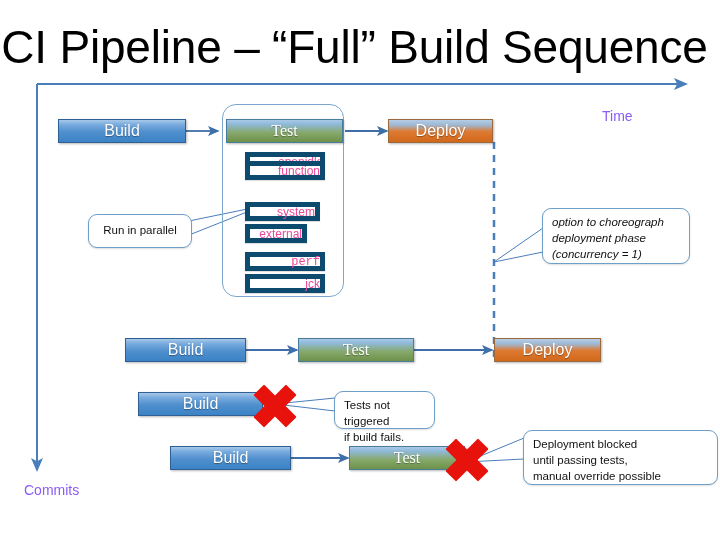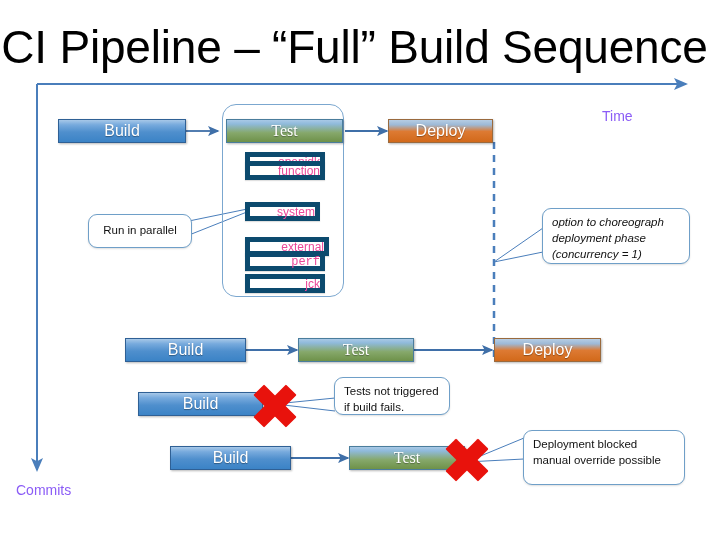--- a/index.html
+++ b/index.html
@@ -39,21 +39,21 @@
     height: 540px;
     pointer-events: none;
   }
 
   .axis-label {
     position: absolute;
     font-size: 14px;
     color: #8b5cf6;
   }
   .axis-label.time { left: 602px; top: 108px; }
-  .axis-label.commits { left: 16px; top: 482px; }
+  .axis-label.commits { left: 24px; top: 482px; }
 
   
   .stage {
     position: absolute;
     box-sizing: border-box;
     border: 1px solid #3f6fa8;
     color: #ffffff;
     font-size: 16px;
     line-height: 1;
     display: flex;
@@ -191,21 +191,21 @@
 
   <div class="chip" style="left:245px; top:152px; width:80px; height:19px;">
     <span>openjdk</span>
   </div>
   <div class="chip" style="left:245px; top:161px; width:80px; height:19px;">
     <span>function</span>
   </div>
   <div class="chip" style="left:245px; top:202px; width:75px; height:19px;">
     <span>system</span>
   </div>
-  <div class="chip" style="left:245px; top:237px; width:84px; height:19px;">
+  <div class="chip" style="left:245px; top:224px; width:62px; height:19px;">
     <span>external</span>
   </div>
   <div class="chip" style="left:245px; top:252px; width:80px; height:19px;font-family:Liberation Mono, monospace;">
     <span>perf</span>
   </div>
   <div class="chip" style="left:245px; top:274px; width:80px; height:19px;padding-left:44px;">
     <span>jck</span>
   </div>
 
   <div class="stage deploy" style="left:388px; top:119px; width:105px; height:24px;">
@@ -250,23 +250,24 @@
   <div class="callout centered" style="left:88px; top:214px; width:104px; height:34px;">
     <span>Run in parallel</span>
   </div>
 
   <div class="callout" style="left:542px; top:208px; width:148px; height:56px;font-style:italic;">
     <div>option to choreograph</div>
     <div>deployment phase</div>
     <div>(concurrency = 1)</div>
   </div>
 
-  <div class="callout" style="left:334px; top:377px; width:116px; height:38px;">
+  <div class="callout" style="left:334px; top:391px; width:101px; height:38px;">
     <div>Tests not triggered</div>
     <div>if build fails.</div>
   </div>
 
-  <div class="callout" style="left:523px; top:430px; width:162px; height:55px;">
+  <div class="callout" style="left:523px; top:430px; width:195px; height:55px;">
     <div>Deployment blocked</div>
+    <div>until passing tests,</div>
     <div>manual override possible</div>
   </div>
 
 </div>
 
 </body></html>

